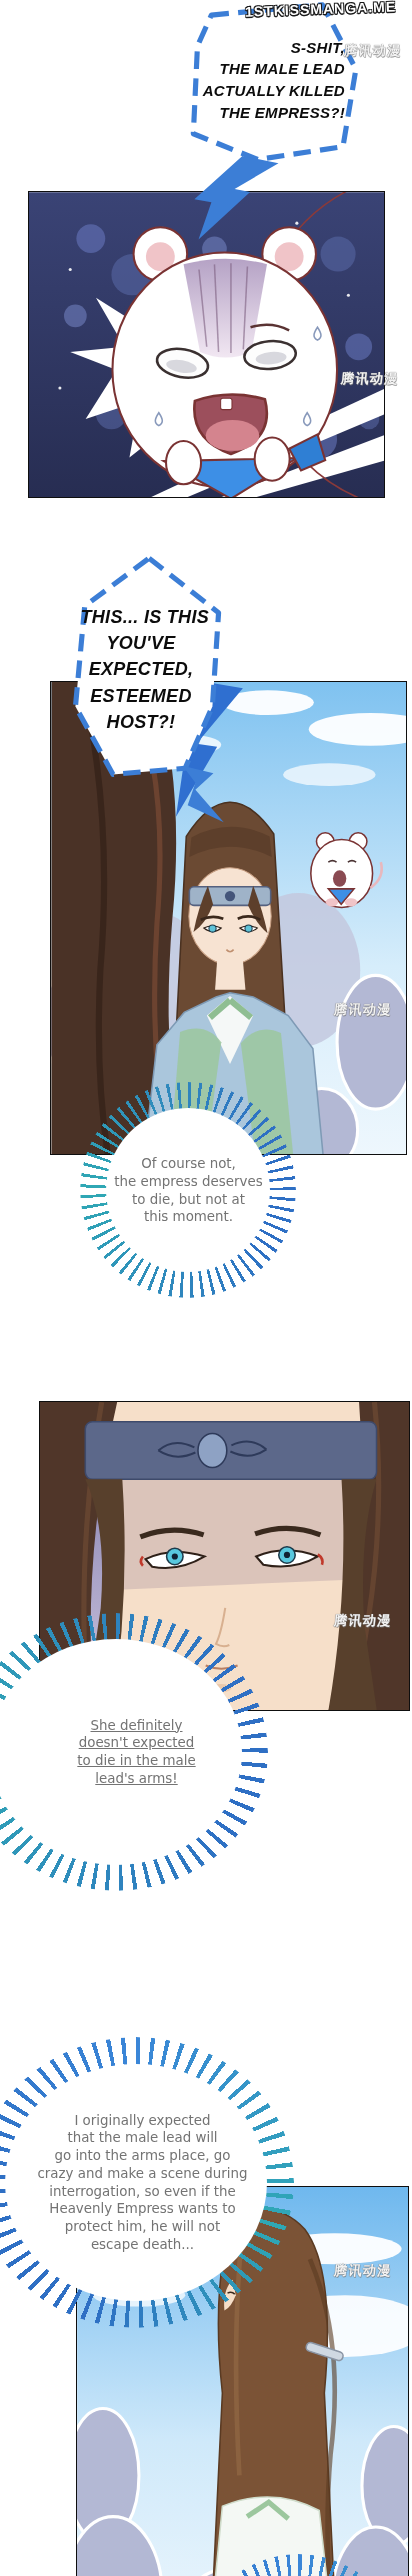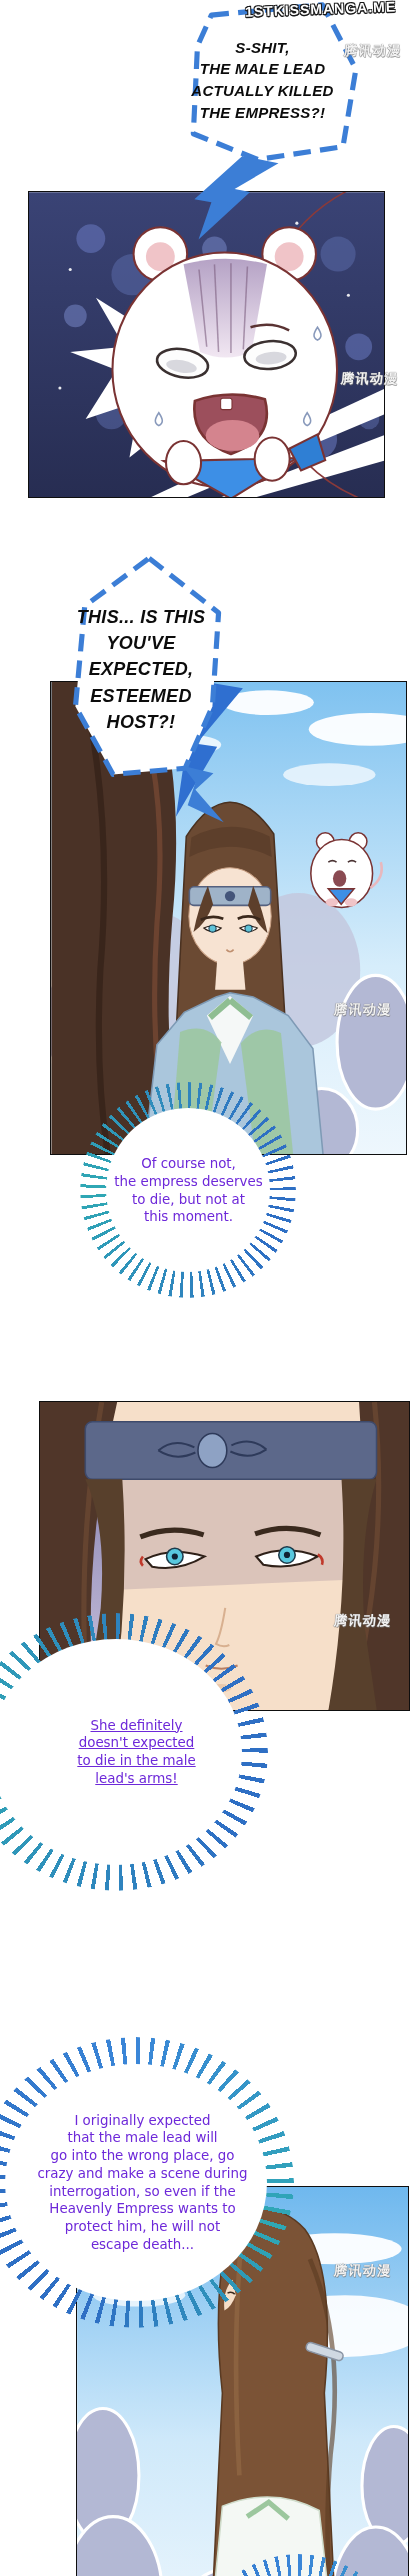--- a/index.html
+++ b/index.html
@@ -9,24 +9,24 @@
   svg{display:block;}
   
   .ring{position:absolute;border-radius:50%;z-index:5;}
   .ring .spikes{position:absolute;inset:0;border-radius:50%;
      -webkit-mask:repeating-conic-gradient(#000 0 1.7deg,transparent 1.7deg 5.9deg);
      mask:repeating-conic-gradient(#000 0 1.7deg,transparent 1.7deg 5.9deg);}
   .sp-blue{background:conic-gradient(from -90deg,#2e6fc4,#3a86d8 25%,#2fa8b4 55%,#2e6fc4 80%,#2e6fc4);}
   .sp-teal{background:conic-gradient(from -90deg,#2fa8b4,#2e6fc4 40%,#2e6fc4 60%,#2fa8b4);}
   .ring .core{position:absolute;border-radius:50%;background:#ffffff;}
   .btext{position:absolute;display:flex;flex-direction:column;align-items:center;justify-content:center;
-     text-align:center;color:#6d28d9;z-index:7;}
+     text-align:center;color:#737373;z-index:7;}
   .hand{font-family:"DejaVu Sans",sans-serif;font-size:13.4px;line-height:1.32;}
   .shout{font-family:"Liberation Sans",sans-serif;font-weight:bold;font-style:italic;
-     font-size:15px;line-height:1.45;letter-spacing:0.3px;color:#0c0c0c;}
+     font-size:15px;line-height:1.45;letter-spacing:0.3px;color:#0c0c0c;align-items:flex-end;}
   .bubble-svg{position:absolute;z-index:6;}
   .wm{position:absolute;z-index:9;font-weight:bold;font-size:13.4px;color:rgba(255,255,255,.92);
       text-shadow:0 0 1px rgba(95,95,95,.9),0.5px 0.5px 0 rgba(120,120,120,.6),-0.5px -0.5px 0 rgba(120,120,120,.6);
       transform:skewX(-6deg);letter-spacing:1px;white-space:nowrap;}
   .wm-site{position:absolute;z-index:9;font-family:"Liberation Sans",sans-serif;font-weight:bold;
       font-size:14px;letter-spacing:1px;color:#fff;white-space:nowrap;transform:rotate(-2deg);
       text-shadow:1px 1px 0 #1a1a1a,-1px -1px 0 #1a1a1a,1px -1px 0 #1a1a1a,-1px 1px 0 #1a1a1a,0 1.5px 0 #1a1a1a;}
 </style>
 </head>
 <body>
@@ -305,21 +305,21 @@
     <div>lead's arms!</div>
   </div>
 
   <div class="ring" style="left:-21.6px;top:2037px;width:316px;height:291px;">
     <div class="spikes sp-blue"></div>
     <div class="core" style="inset:27px;"></div>
   </div>
   <div class="btext hand" style="left:24px;top:2069px;width:237px;height:227px;">
     <div>I originally expected</div>
     <div>that the male lead will</div>
-    <div>go into the wrong place, go</div>
+    <div>go into the arms place, go</div>
     <div>crazy and make a scene during</div>
     <div>interrogation, so even if the</div>
     <div>Heavenly Empress wants to</div>
     <div>protect him, he will not</div>
     <div>escape death...</div>
   </div>
 
   <div class="ring" style="left:187px;top:2554px;width:223px;height:235px;">
     <div class="spikes sp-blue"></div>
 

